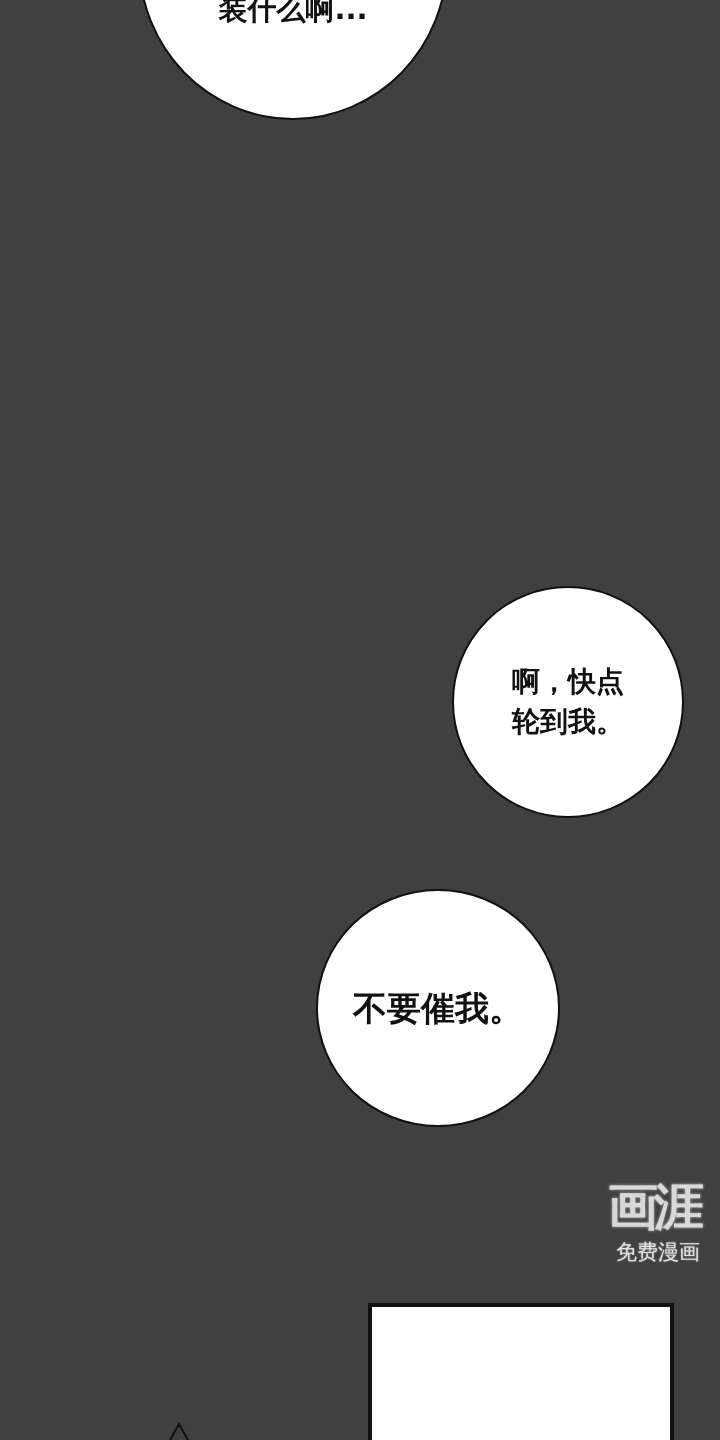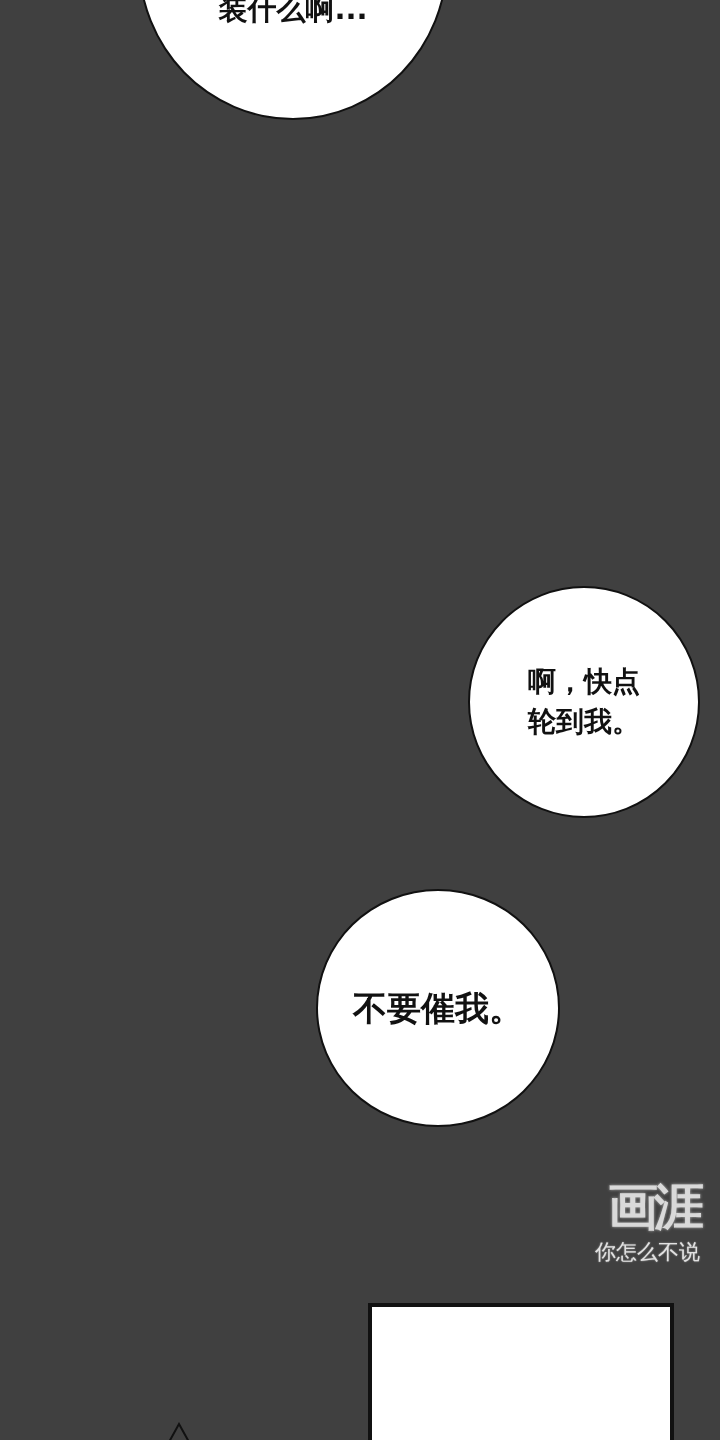--- a/index.html
+++ b/index.html
@@ -53,21 +53,21 @@
     .b2 {
       left: 333px;
       top: 218px;
       width: 318px;
       height: 336px;
       border-radius: 50% 50% 48% 52% / 50% 50% 50% 50%;
     }
     .b2 .bubble-text { font-size: 28px; line-height: 38px; }
     
     .b3 {
-      left: 468px;
+      left: 452px;
       top: 586px;
       width: 232px;
       height: 232px;
       text-align: center;
     }
     .b3 .bubble-text { font-size: 28px; line-height: 40px; }
     
     .b4 {
       left: 316px;
       top: 889px;
@@ -142,21 +142,21 @@
     <span class="bubble-text">啊，快点
 轮到我。</span>
   </div>
 
   <div class="bubble b4">
     <span class="bubble-text">不要催我。</span>
   </div>
 
   <div class="watermark">
     <span class="wm-logo">画涯</span>
-    <span class="wm-sub">你怎么不说</span>
+    <span class="wm-sub">免费漫画</span>
   </div>
 
   <div class="panel">
     <span class="panel-partial-text">· · ·  · · ·</span>
   </div>
 
   <svg class="spike" viewBox="0 0 22 20">
     <polyline points="1,20 11,2 21,20" fill="none" stroke="#111111" stroke-width="2"></polyline>
   </svg>
 

